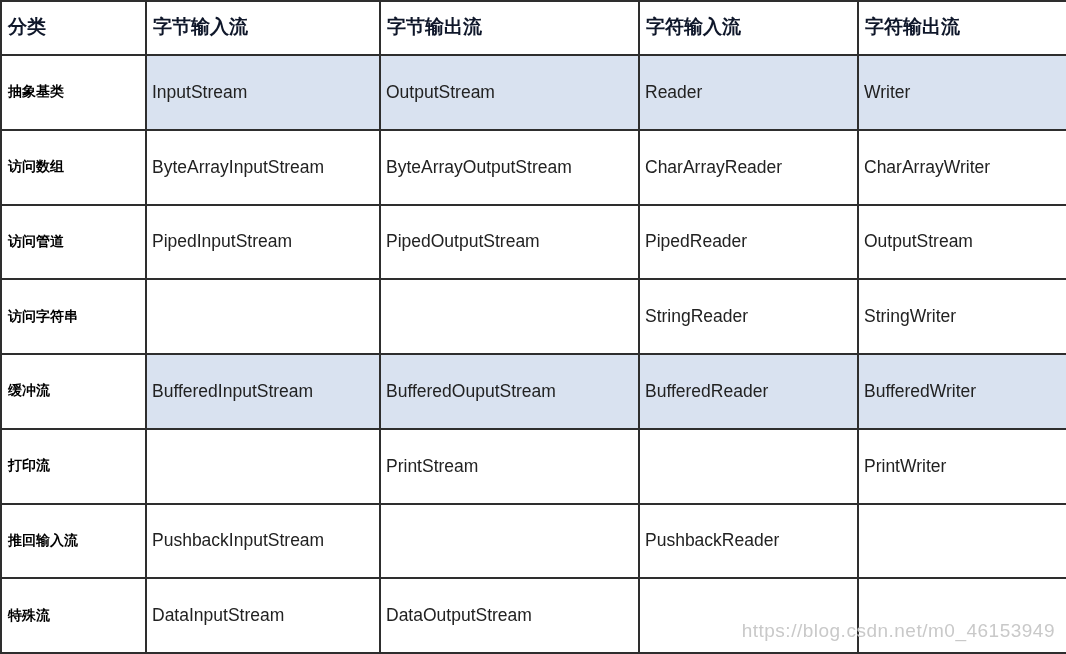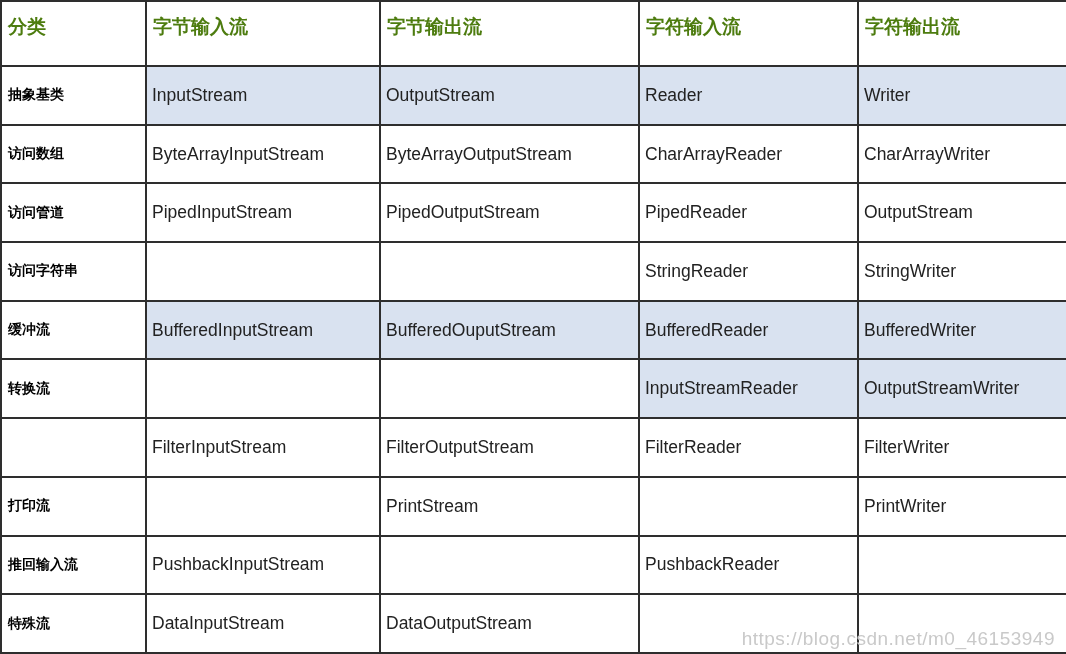--- a/index.html
+++ b/index.html
@@ -31,22 +31,22 @@
     text-align:left;
     vertical-align:middle;
     overflow:hidden;
     white-space:nowrap;
     color:var(--text);
   }
   thead th{
     background:#ffffff;
     font-weight:bold;
     font-size:19px;
-    color:#4d7c0f;
-    padding:0 4px 13px 6px;
+    color:#0f172a;
+    padding:0 4px 2px 6px;
     height:50px;
   }
   tbody tr{height:50px;}
   tbody th.cat{
     background:#ffffff;
     font-weight:bold;
     font-size:14px;
     color:#000000;
     padding:0 2px 0 6px;
   }
@@ -54,21 +54,21 @@
     background:#ffffff;
     font-size:17.5px;
     padding:0 8px 0 5px;
   }
   tbody td.hl{
     background:var(--hl);
   }
   .watermark{
     position:absolute;
     right:11px;
-    bottom:4px;
+    bottom:12px;
     font-size:19px;
     color:var(--wm);
     letter-spacing:0.5px;
     pointer-events:none;
   }
 </style>
 </head>
 <body>
 
 <table>
@@ -118,34 +118,20 @@
         <td>StringWriter</td>
       </tr>
       <tr>
         <th class="cat">缓冲流</th>
         <td class="hl">BufferedInputStream</td>
         <td class="hl">BufferedOuputStream</td>
         <td class="hl">BufferedReader</td>
         <td class="hl">BufferedWriter</td>
       </tr>
       <tr>
-        <th class="cat">转换流</th>
-        <td></td>
-        <td></td>
-        <td class="hl">InputStreamReader</td>
-        <td class="hl">OutputStreamWriter</td>
-      </tr>
-      <tr>
-        <th class="cat"></th>
-        <td>FilterInputStream</td>
-        <td>FilterOutputStream</td>
-        <td>FilterReader</td>
-        <td>FilterWriter</td>
-      </tr>
-      <tr>
         <th class="cat">打印流</th>
         <td></td>
         <td>PrintStream</td>
         <td></td>
         <td>PrintWriter</td>
       </tr>
       <tr>
         <th class="cat">推回输入流</th>
         <td>PushbackInputStream</td>
         <td></td>

